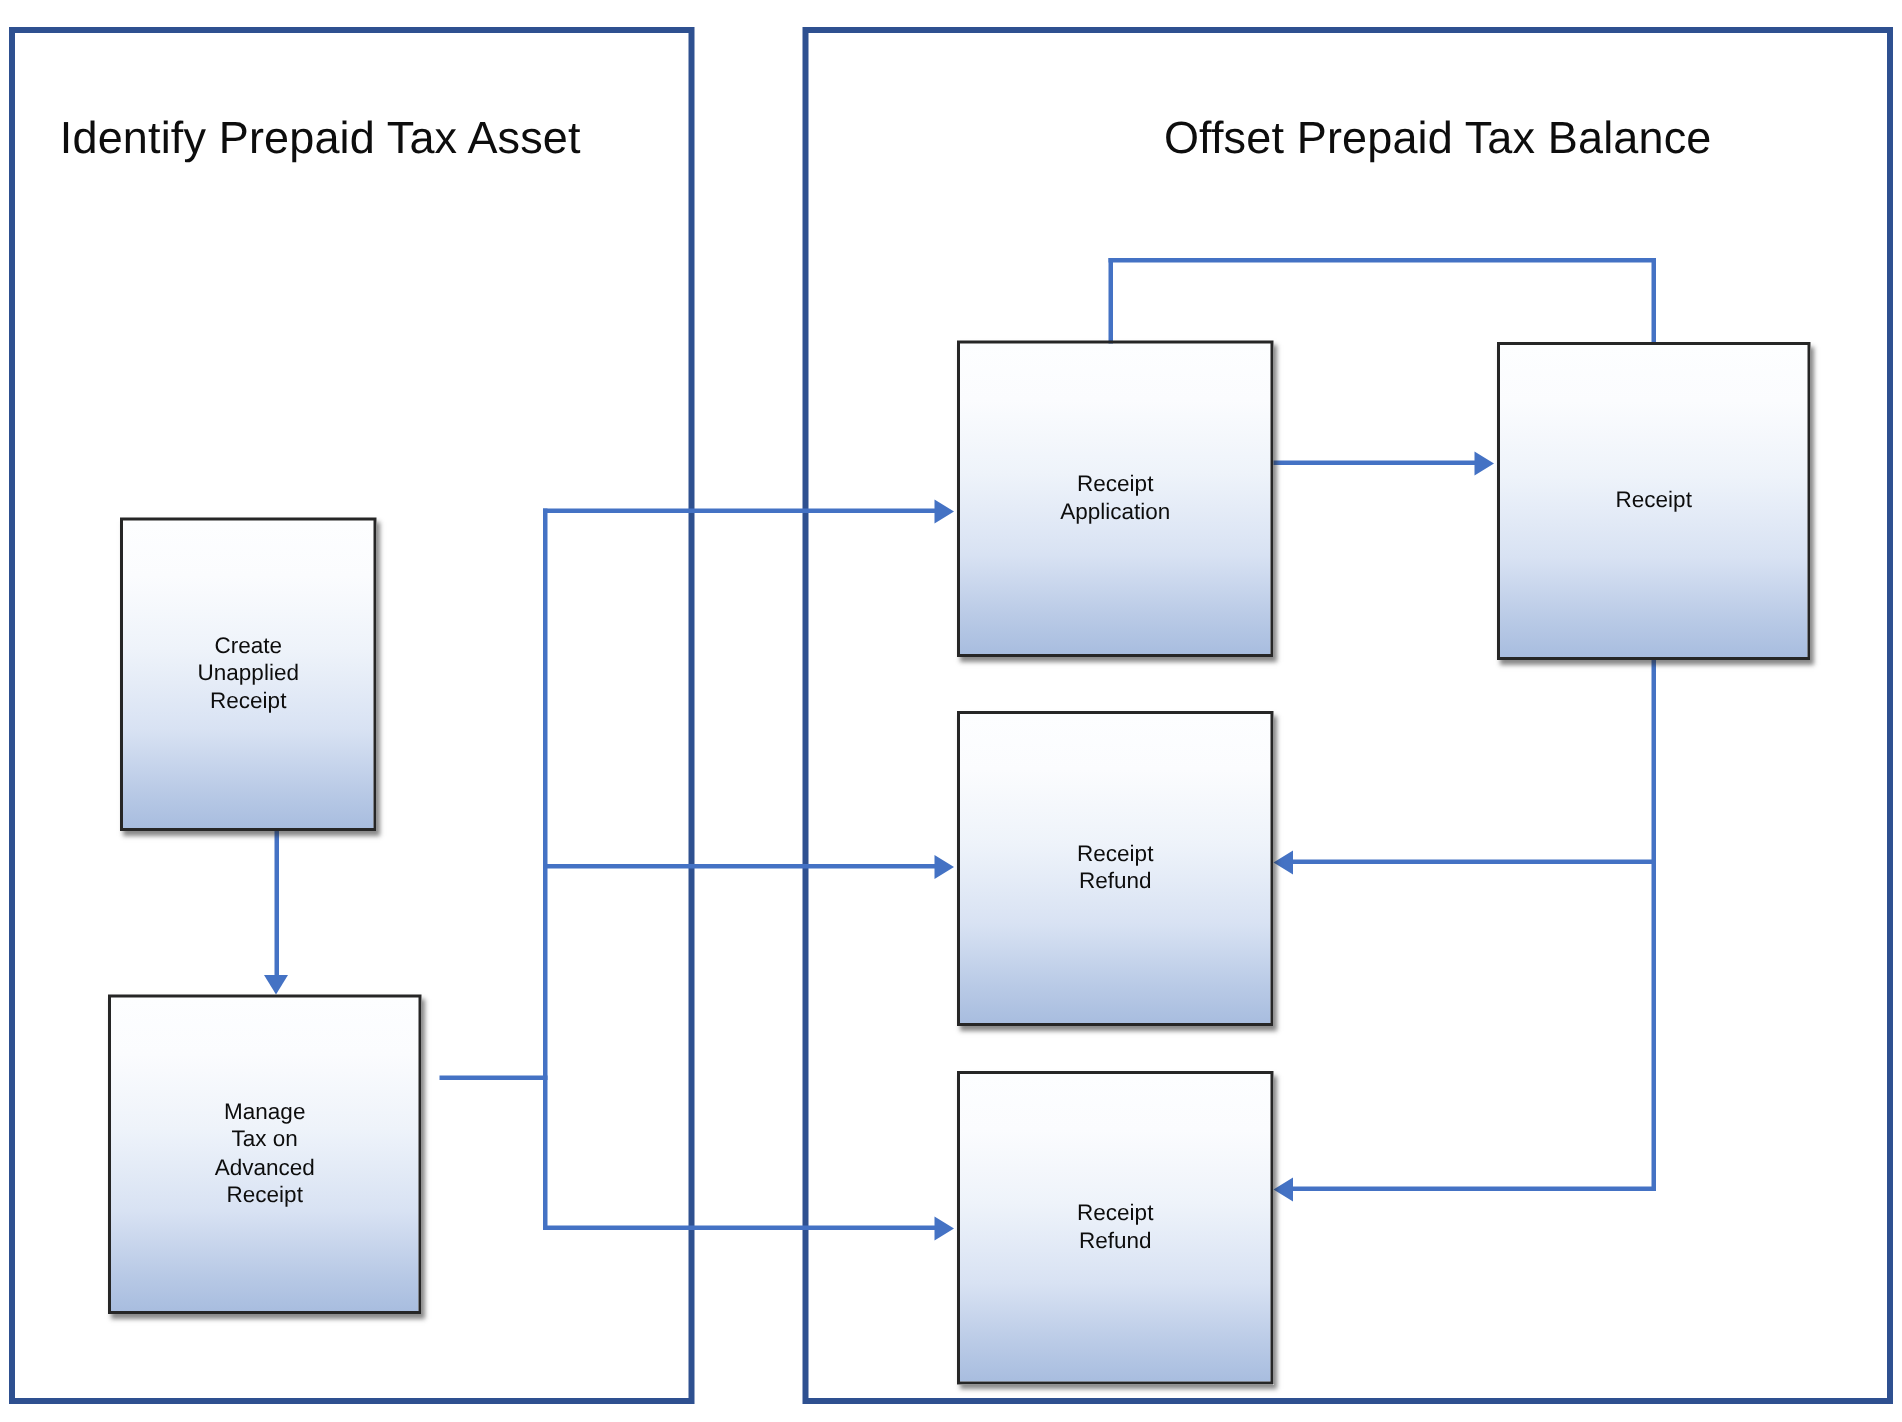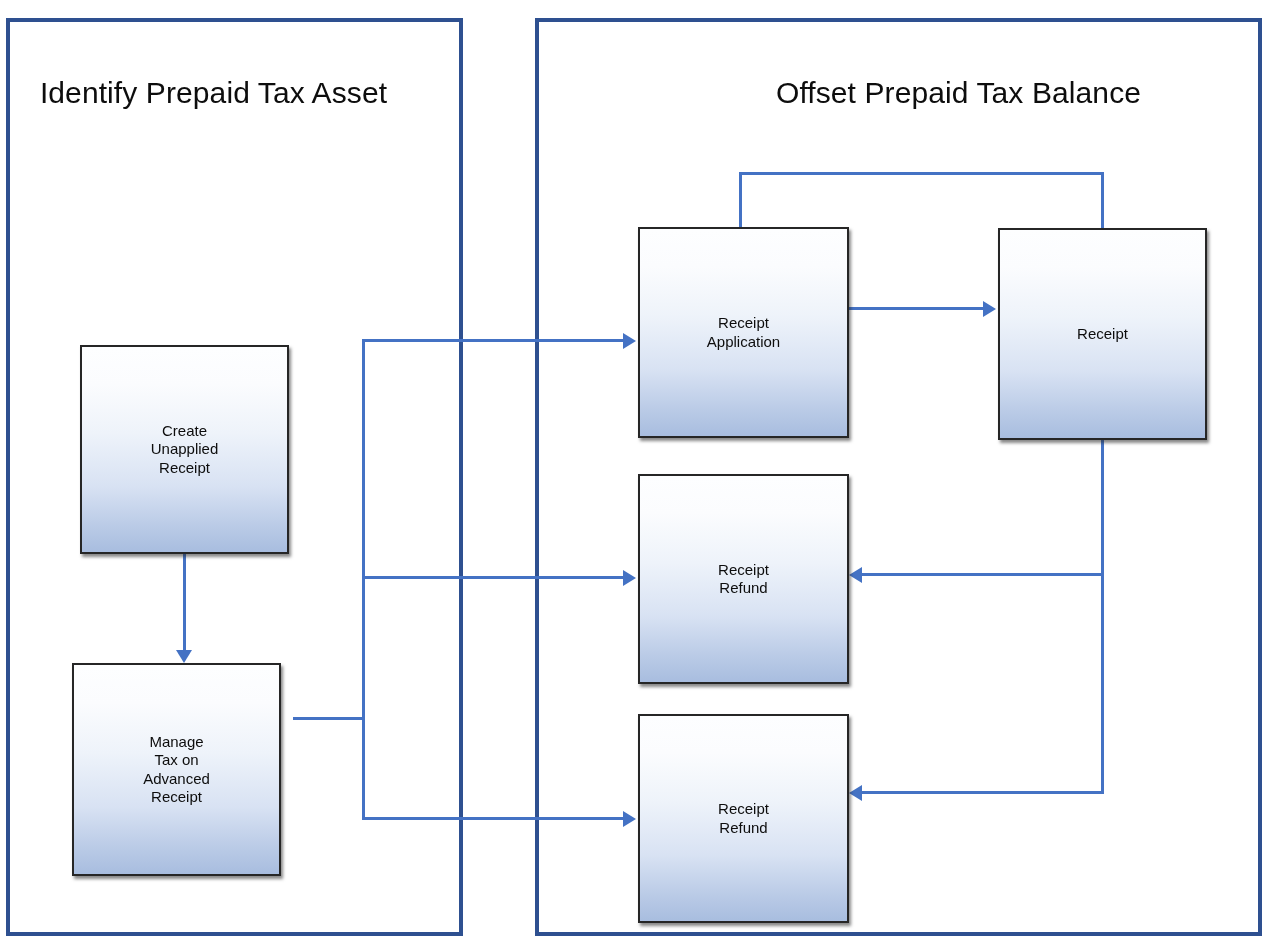--- a/index.html
+++ b/index.html
@@ -133,21 +133,21 @@
   <div class="vline" style="left:739px; top:172px; height:58px;"></div>
 
   <div class="vline" style="left:1101px; top:440px; height:354px;"></div>
 
   <div class="hline" style="left:862px; top:573px; width:242px;"></div>
   <div class="arrow-left" style="left:849px; top:567px;"></div>
 
   <div class="hline" style="left:862px; top:791px; width:242px;"></div>
   <div class="arrow-left" style="left:849px; top:785px;"></div>
 
-  <div class="node" style="left:80px; top:345px; width:209px; height:209px;">
+  <div class="node" style="left:80px; top:345px; width:171px; height:209px;">
     <span>
       <span>Create</span>
       <span>Unapplied</span>
       <span>Receipt</span>
     </span>
   </div>
 
   <div class="node" style="left:72px; top:663px; width:209px; height:213px;">
     <span>
       <span>Manage</span>

